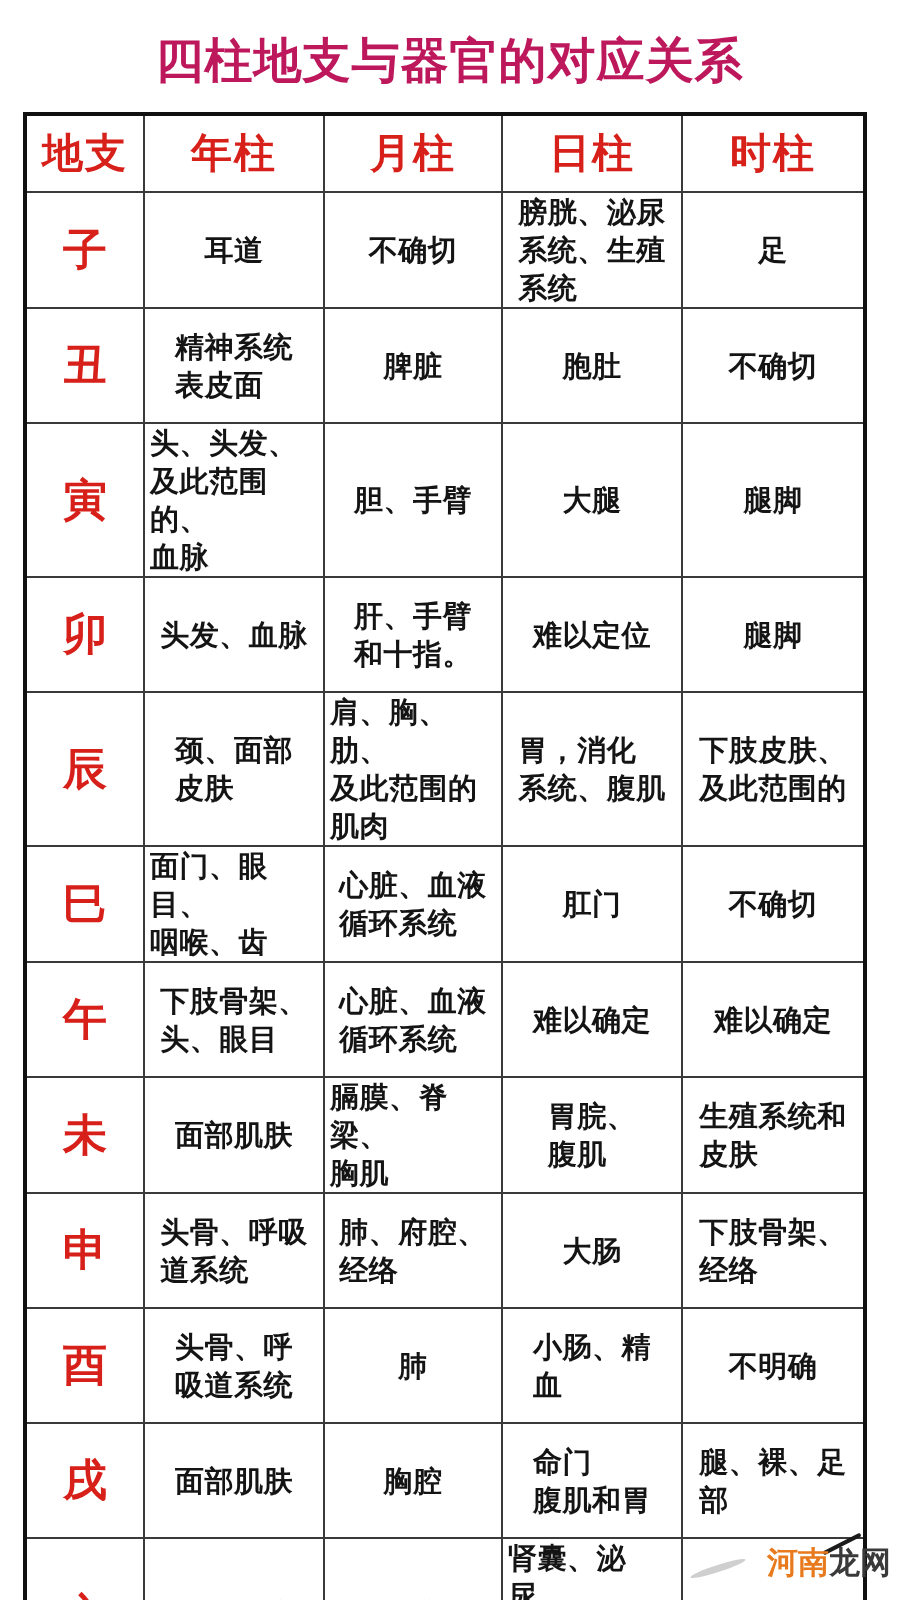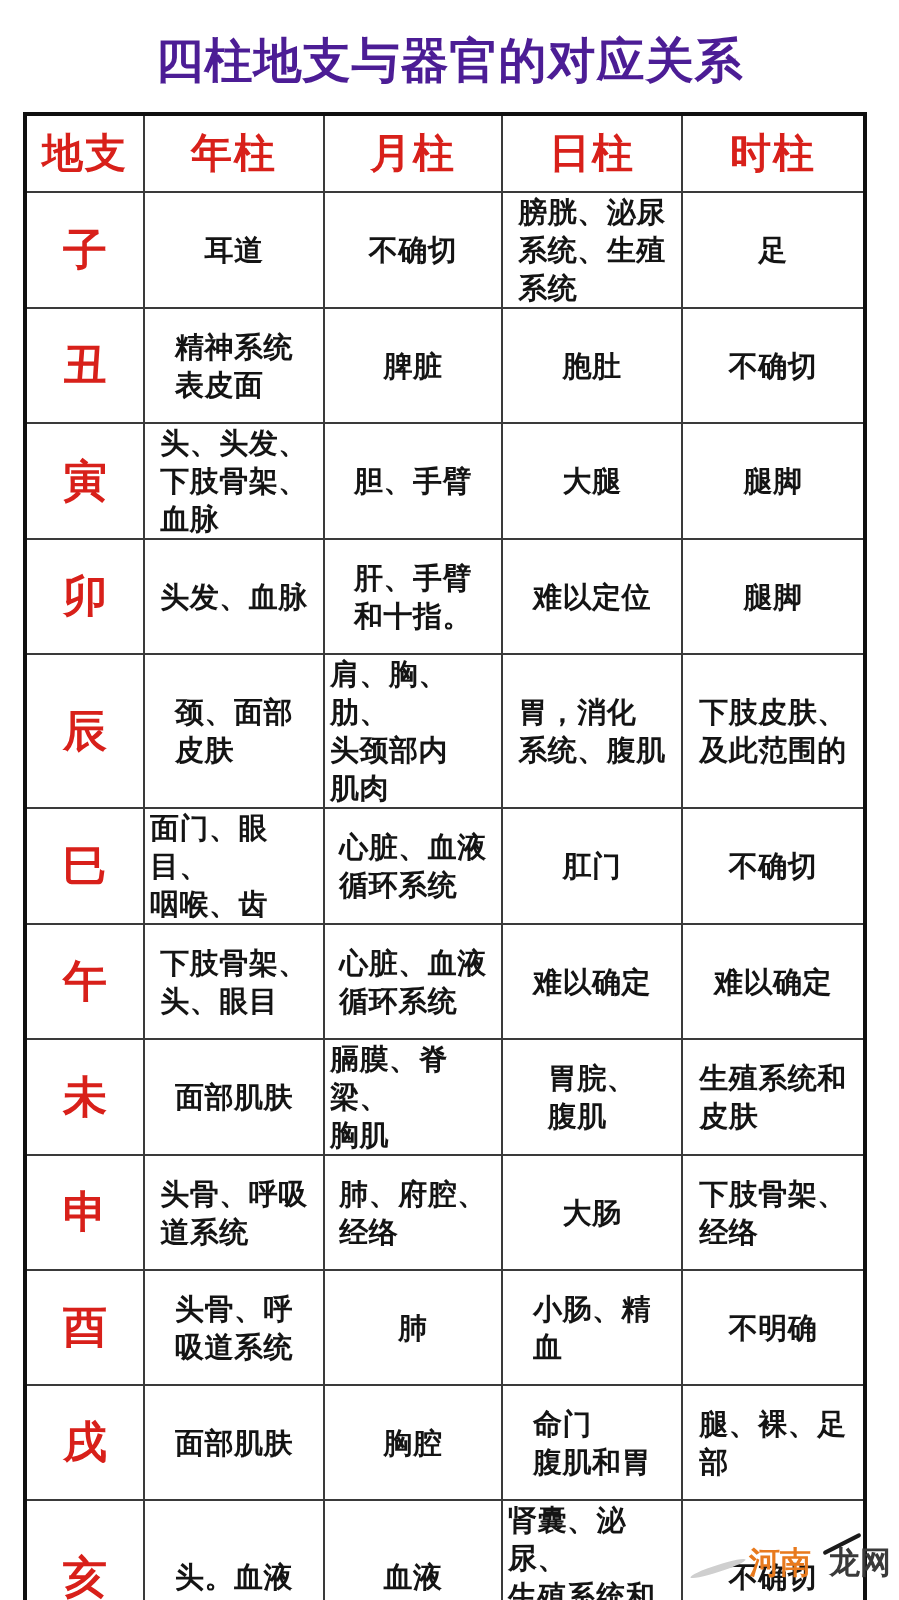--- a/index.html
+++ b/index.html
@@ -9,21 +9,21 @@
     font-family:"Liberation Sans","DejaVu Sans",sans-serif;
     color:#111;
   }
   .page-title {
     margin-top:32px;
     text-align:center;
     font-size:48px;
     line-height:58px;
     font-weight:900;
     letter-spacing:1px;
-    color:#4c1d95;
+    color:#be185d;
   }
   table.corr {
     position:absolute;
     left:23px; top:112px;
     width:840px;
     border-collapse:collapse;
     table-layout:fixed;
     background:#fff;
     border:4px solid #101010;
   }
@@ -60,21 +60,21 @@
   }
   .watermark {
     position:absolute;
     right:8px;
     bottom:16px;
     font-size:31px;
     font-weight:800;
     white-space:nowrap;
   }
   .wm-orange { color:var(--wm-orange,#e87a1d); }
-  .wm-dark   { color:#3a3a3a;margin-left:18px; }
+  .wm-dark   { color:#3a3a3a; }
   .wm-slash {
     position:absolute;
     right:36px; bottom:54px;
     width:42px; height:4px;
     background:#1b1b1b;
     transform:rotate(-27deg);
     border-radius:2px;
   }
   .wm-wisp {
     position:absolute;
@@ -123,42 +123,42 @@
     <td><span class="ct">精神系统
 表皮面</span></td>
     <td><span class="ct">脾脏</span></td>
     <td><span class="ct">胞肚</span></td>
     <td><span class="ct">不确切</span></td>
   </tr>
 
   <tr>
     <td class="branch">寅</td>
     <td><span class="ct">头、头发、
-下肢骨架、
+及此范围的、
 血脉</span></td>
     <td><span class="ct">胆、手臂</span></td>
     <td><span class="ct">大腿</span></td>
     <td><span class="ct">腿脚</span></td>
   </tr>
 
   <tr>
     <td class="branch">卯</td>
     <td><span class="ct">头发、血脉</span></td>
     <td><span class="ct">肝、手臂
 和十指。</span></td>
     <td><span class="ct">难以定位</span></td>
     <td><span class="ct">腿脚</span></td>
   </tr>
 
   <tr>
     <td class="branch">辰</td>
     <td><span class="ct">颈、面部
 皮肤</span></td>
     <td><span class="ct">肩、胸、肋、
-头颈部内
+及此范围的
 肌肉</span></td>
     <td><span class="ct">胃，消化
 系统、腹肌</span></td>
     <td><span class="ct">下肢皮肤、
 及此范围的</span></td>
   </tr>
 
   <tr>
     <td class="branch">巳</td>
     <td><span class="ct">面门、眼目、

